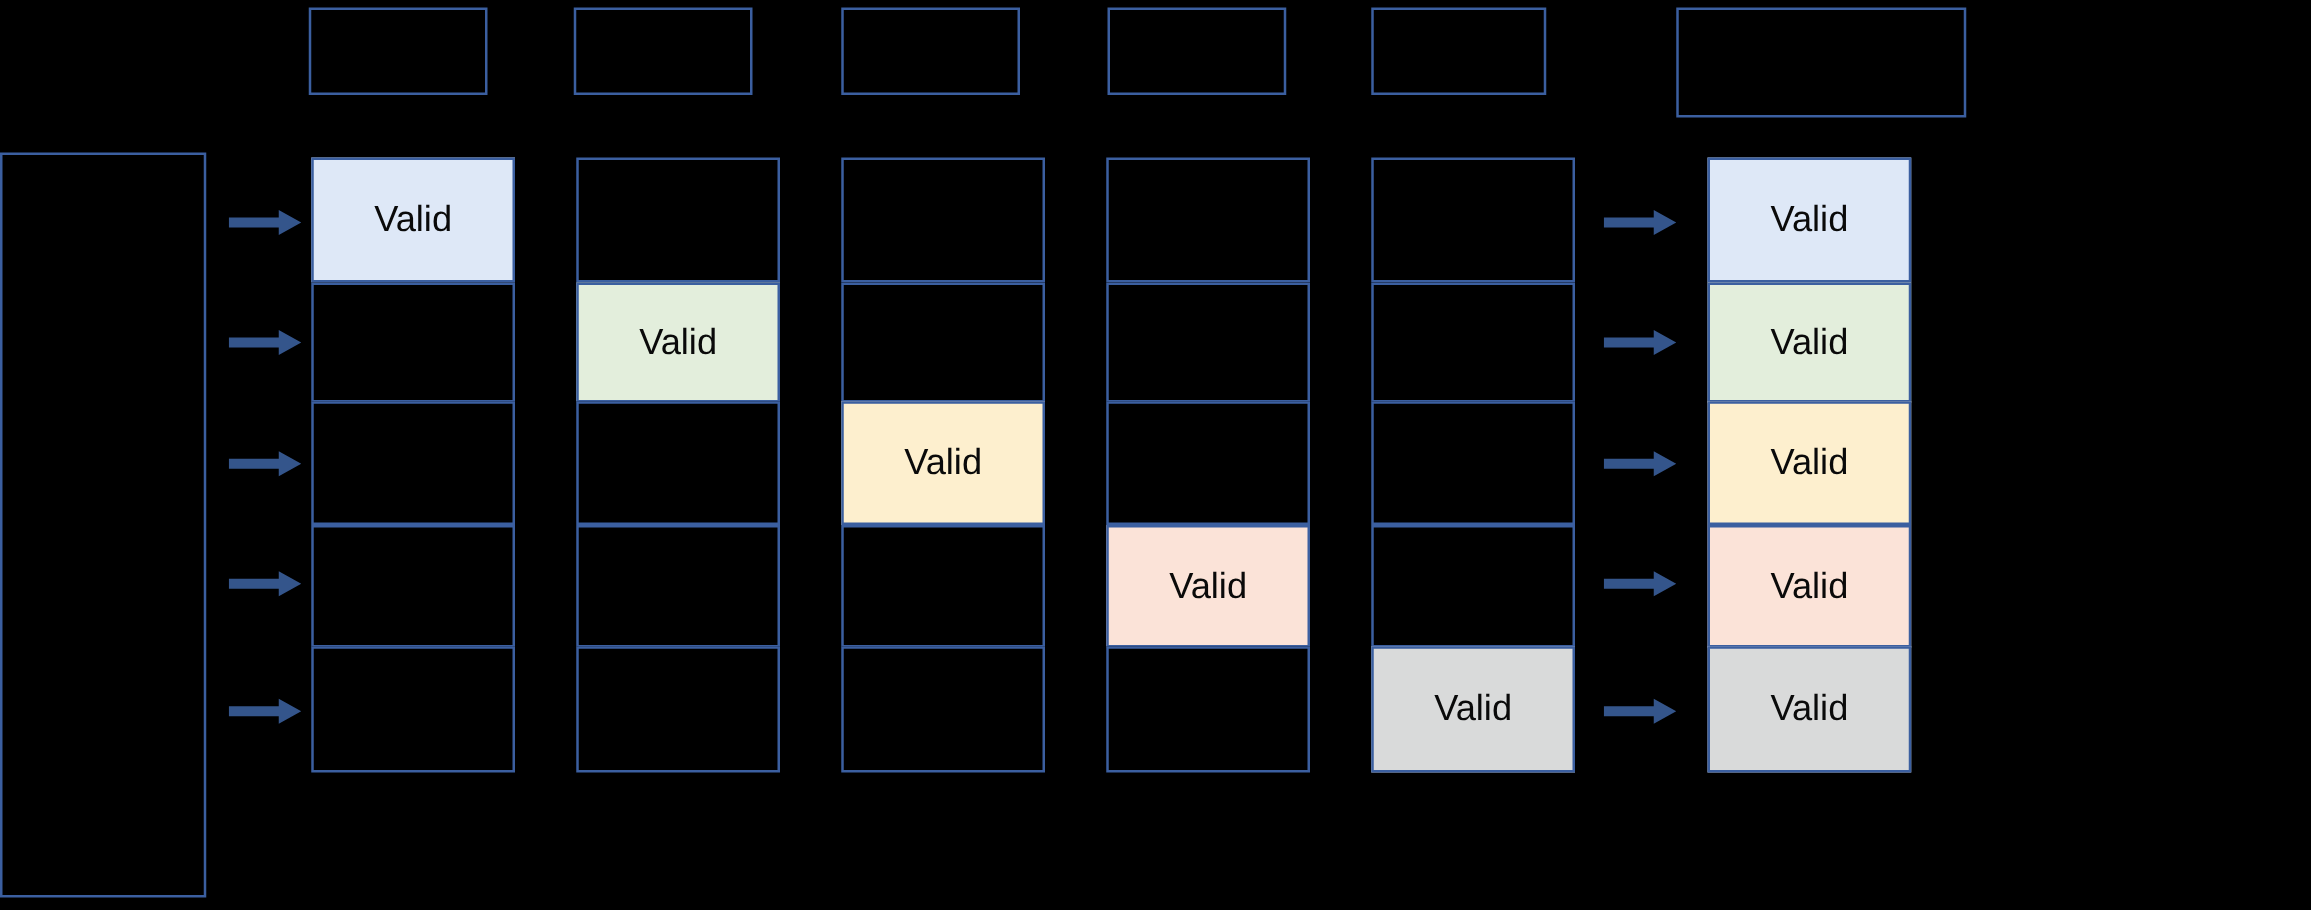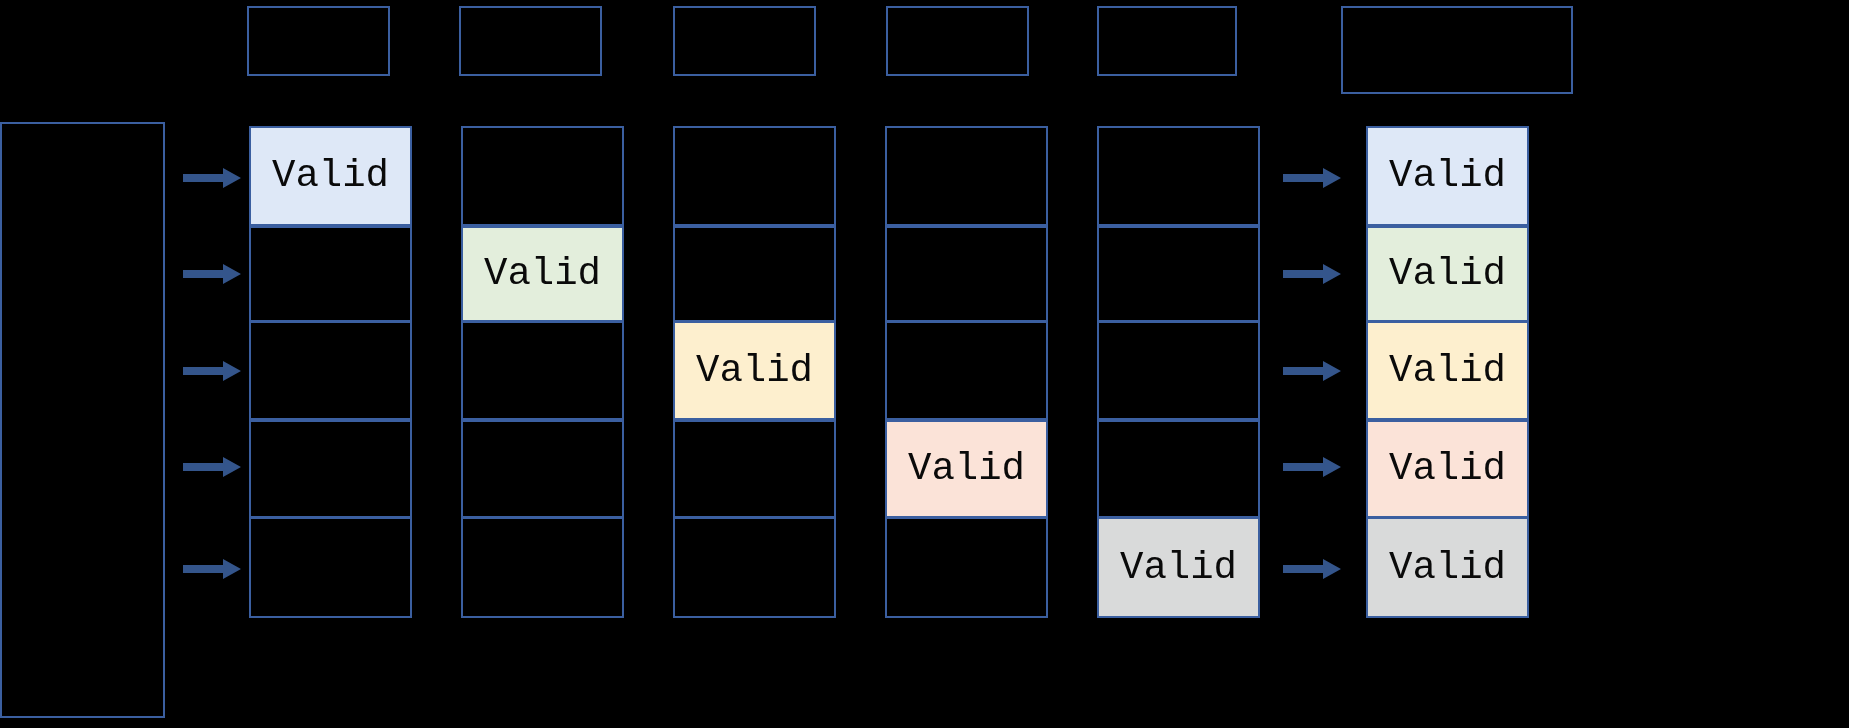--- a/index.html
+++ b/index.html
@@ -53,23 +53,22 @@
   .cell {
     position: absolute;
     box-sizing: border-box;
     border: 2px solid #3B5FA0;
     background: #000000;
     color: #000000;
     display: flex;
     align-items: center;
     justify-content: center;
     text-align: right;
-    font-size: 39px;
+    font-size: 29px;
     overflow: hidden;
-    font-family: Liberation Mono, monospace;
   }
   .cell.filled {
     color: #0A0A0A;
   }
 
   
   .arrow {
     position: absolute;
     height: 26px;
     display: block;

